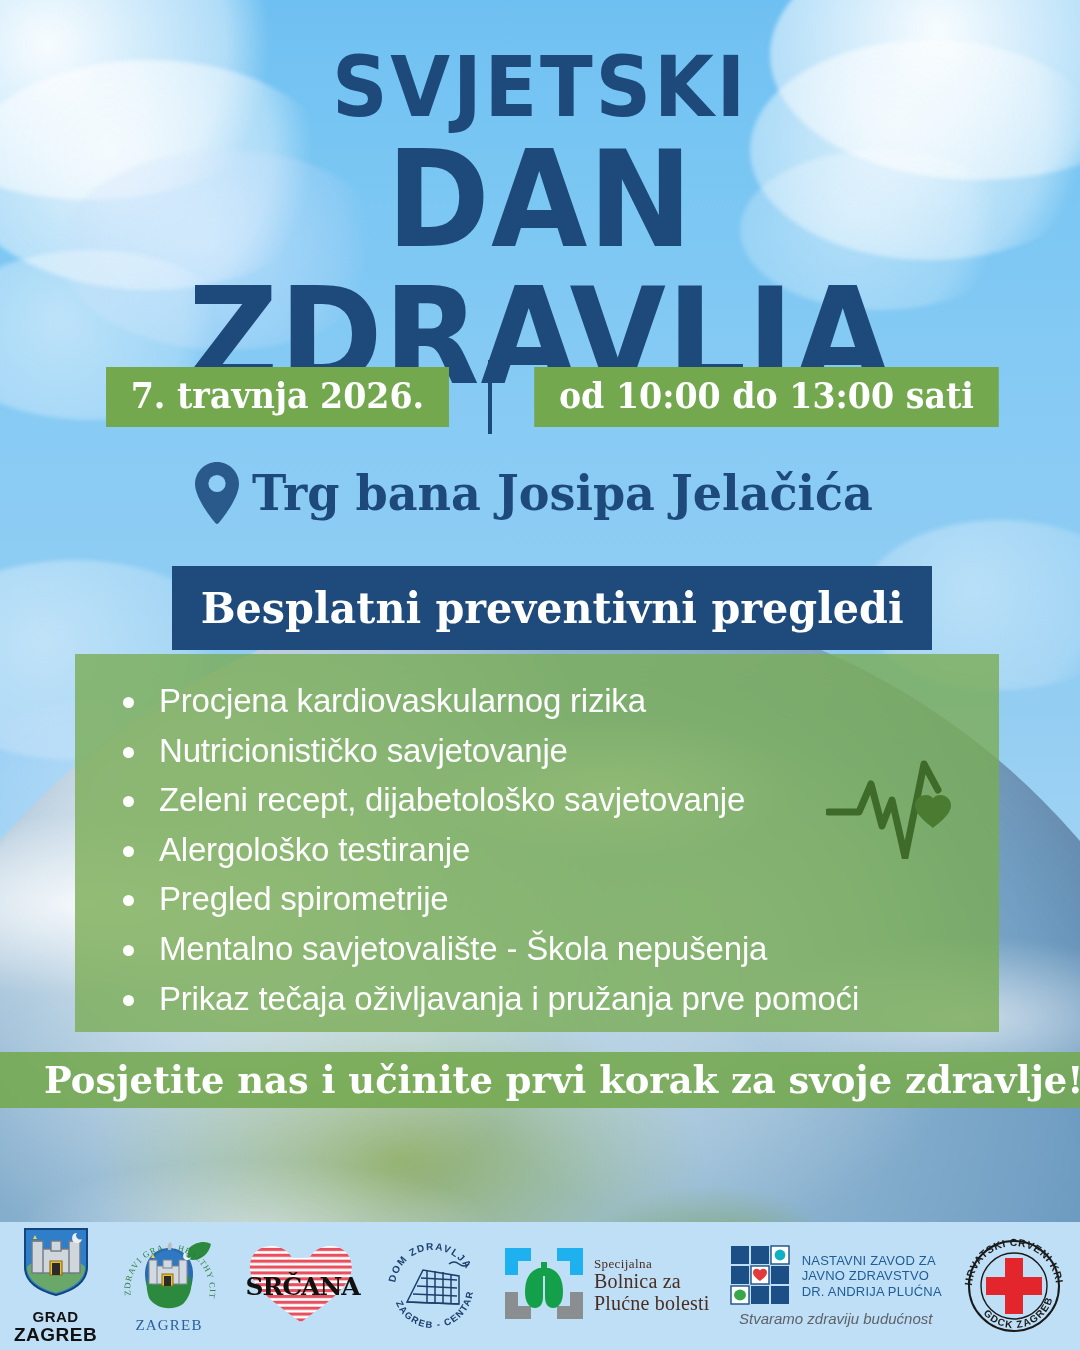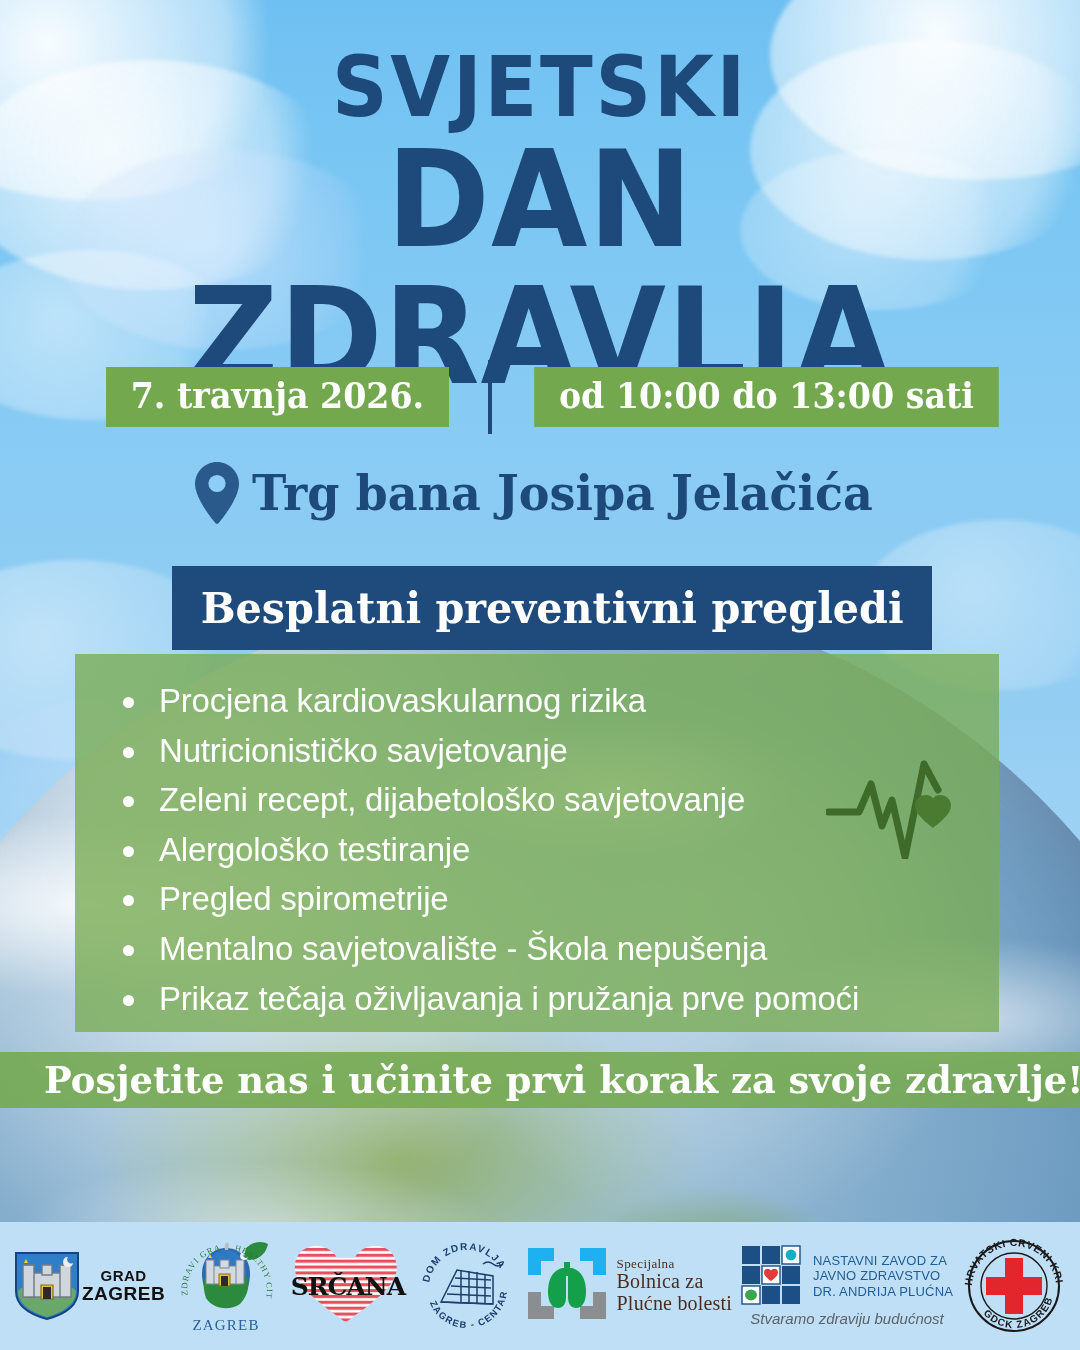--- a/index.html
+++ b/index.html
@@ -184,21 +184,21 @@
   
   .footer {
     position:absolute; left:0; bottom:0;
     width:1080px; height:128px;
     background:#bfdff6;
     display:flex; align-items:center; justify-content:space-between;
     padding:0 14px;
   }
   .logo { display:flex; align-items:center; justify-content:center; flex:0 0 auto; }
 
-  .lg-grad { flex-direction:row; gap:2px; }
+  .lg-grad { flex-direction:column; gap:12px; }
   .lg-grad .txt {
     text-align:center; line-height:1.05; color:#111;
     font-family:"Liberation Sans", sans-serif; font-weight:700;
   }
   .lg-grad .txt .l1 { font-size:15px; letter-spacing:.5px; }
   .lg-grad .txt .l2 { font-size:19px; letter-spacing:.5px; }
 
   .lg-apple { position:relative; width:105px; height:100px; }
 
   .lg-srcana { position:relative; width:120px; height:84px; }

